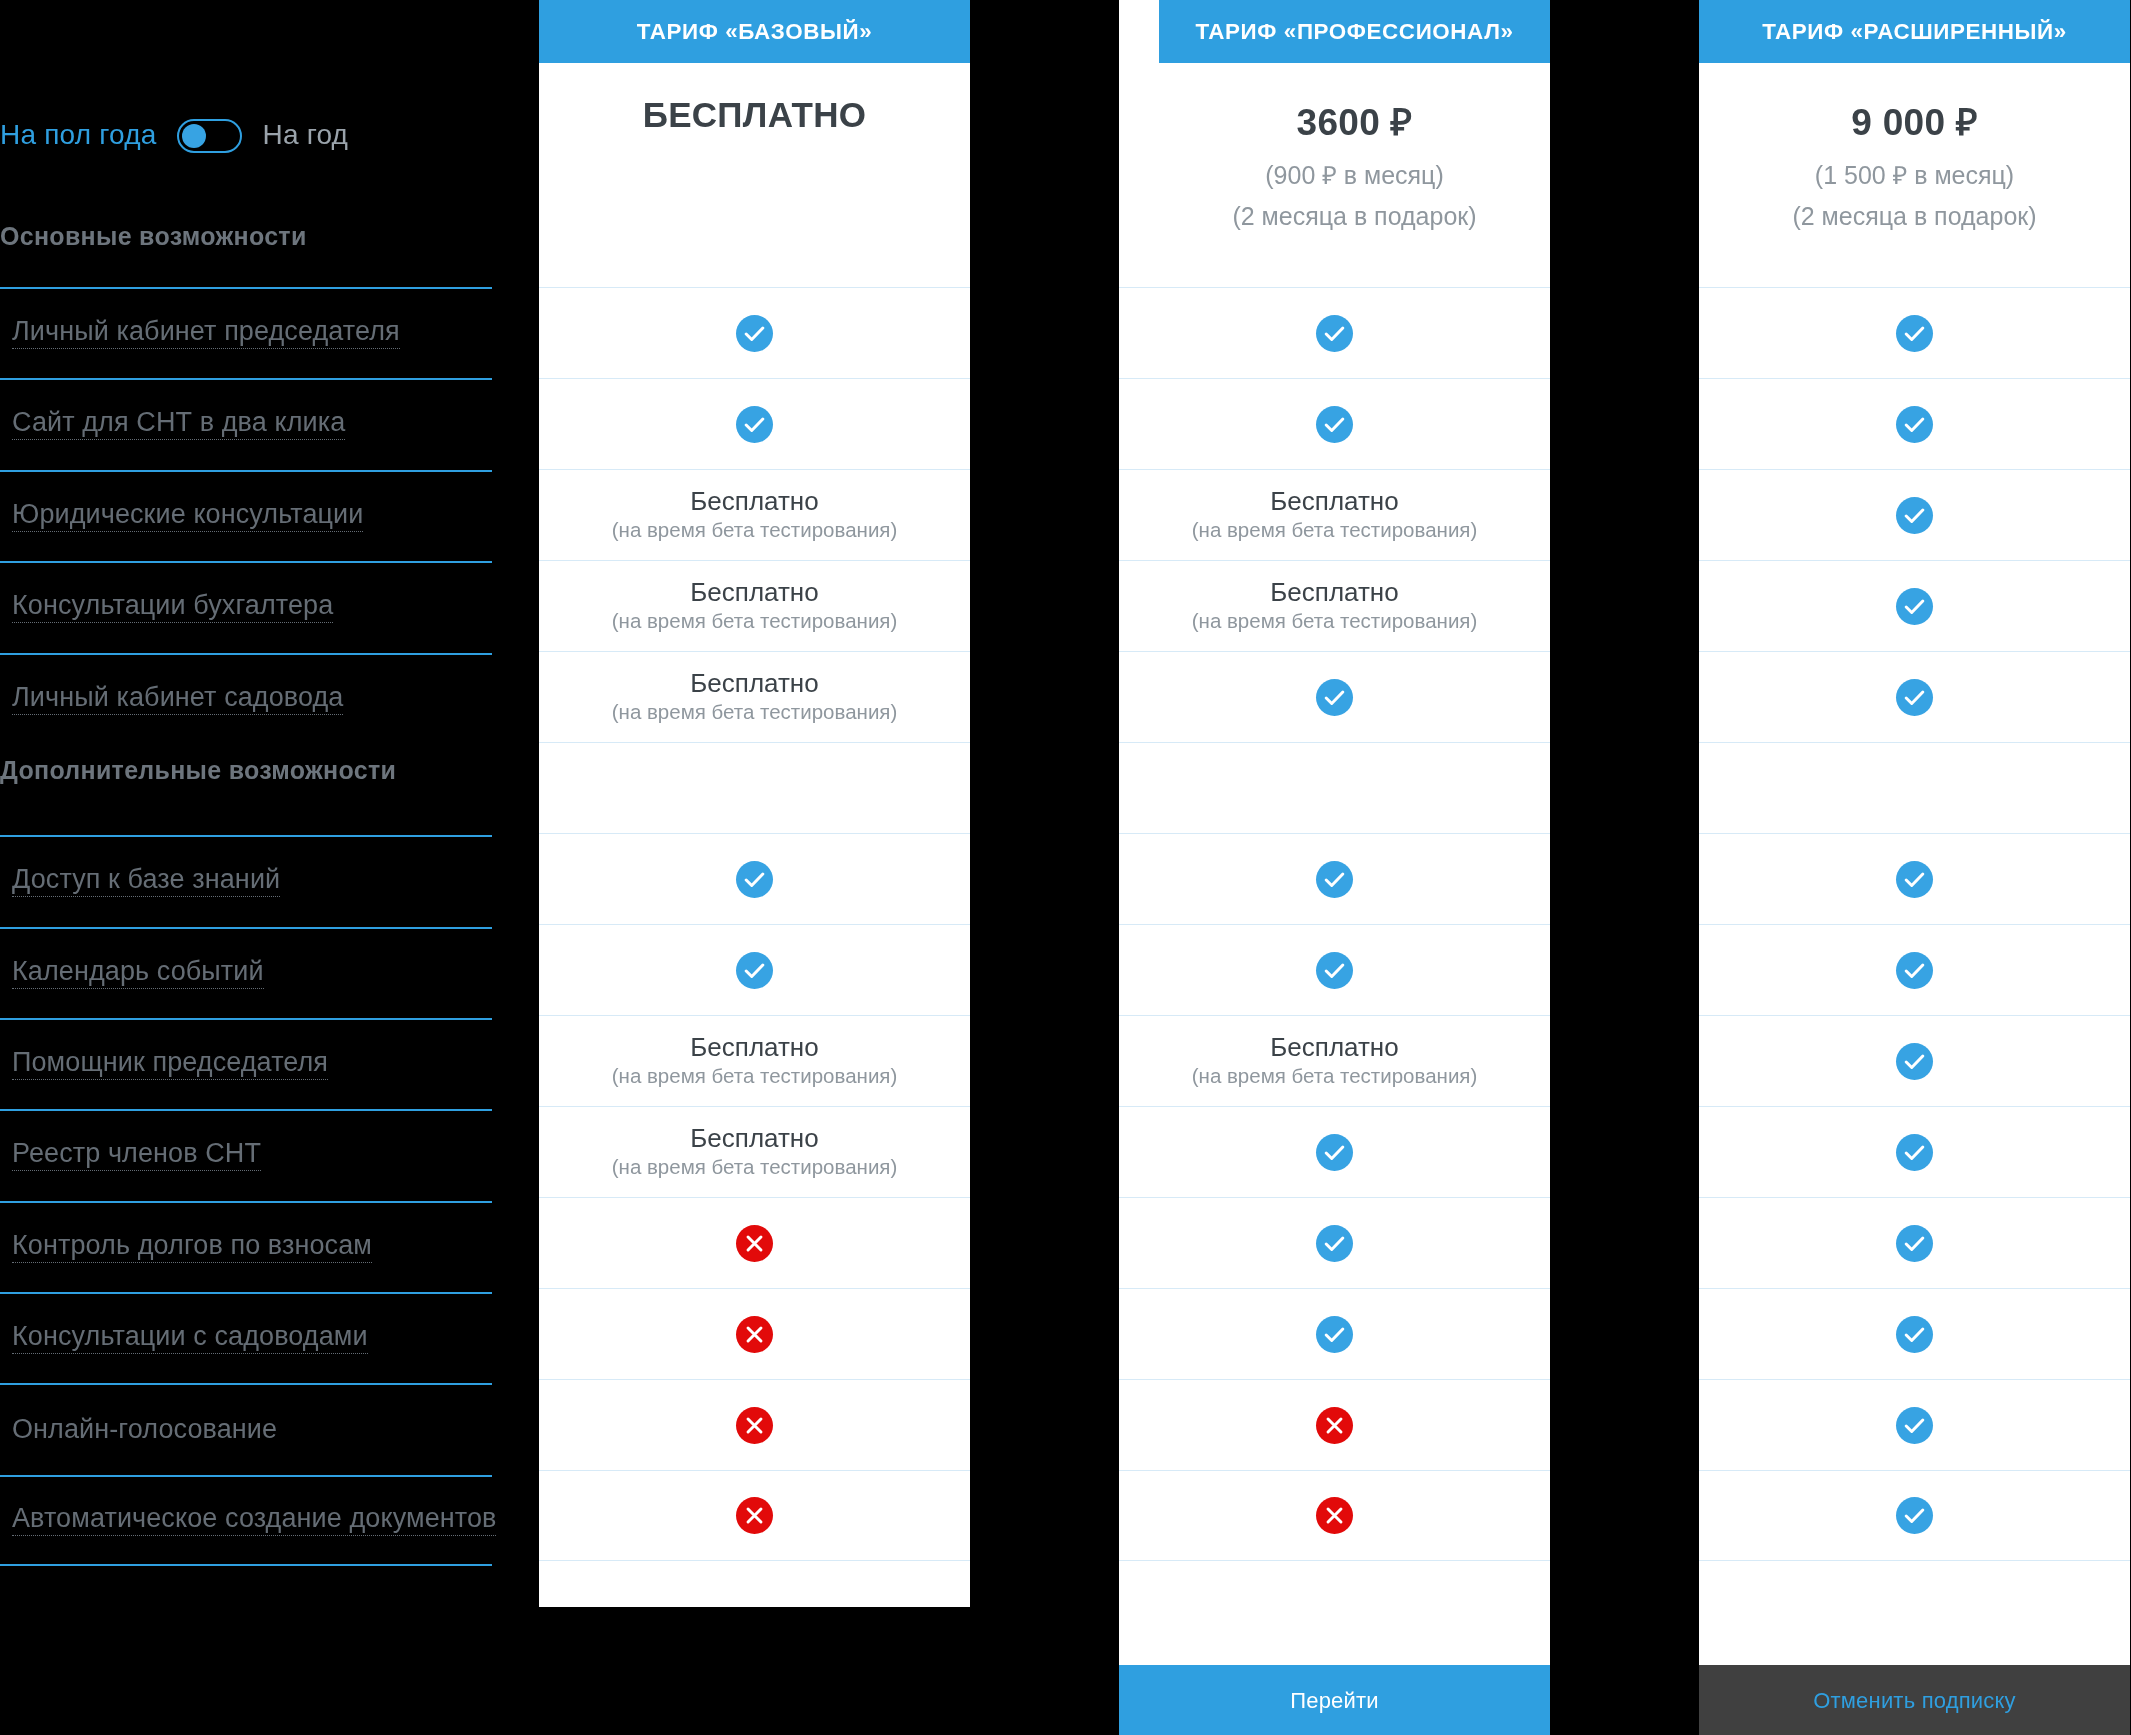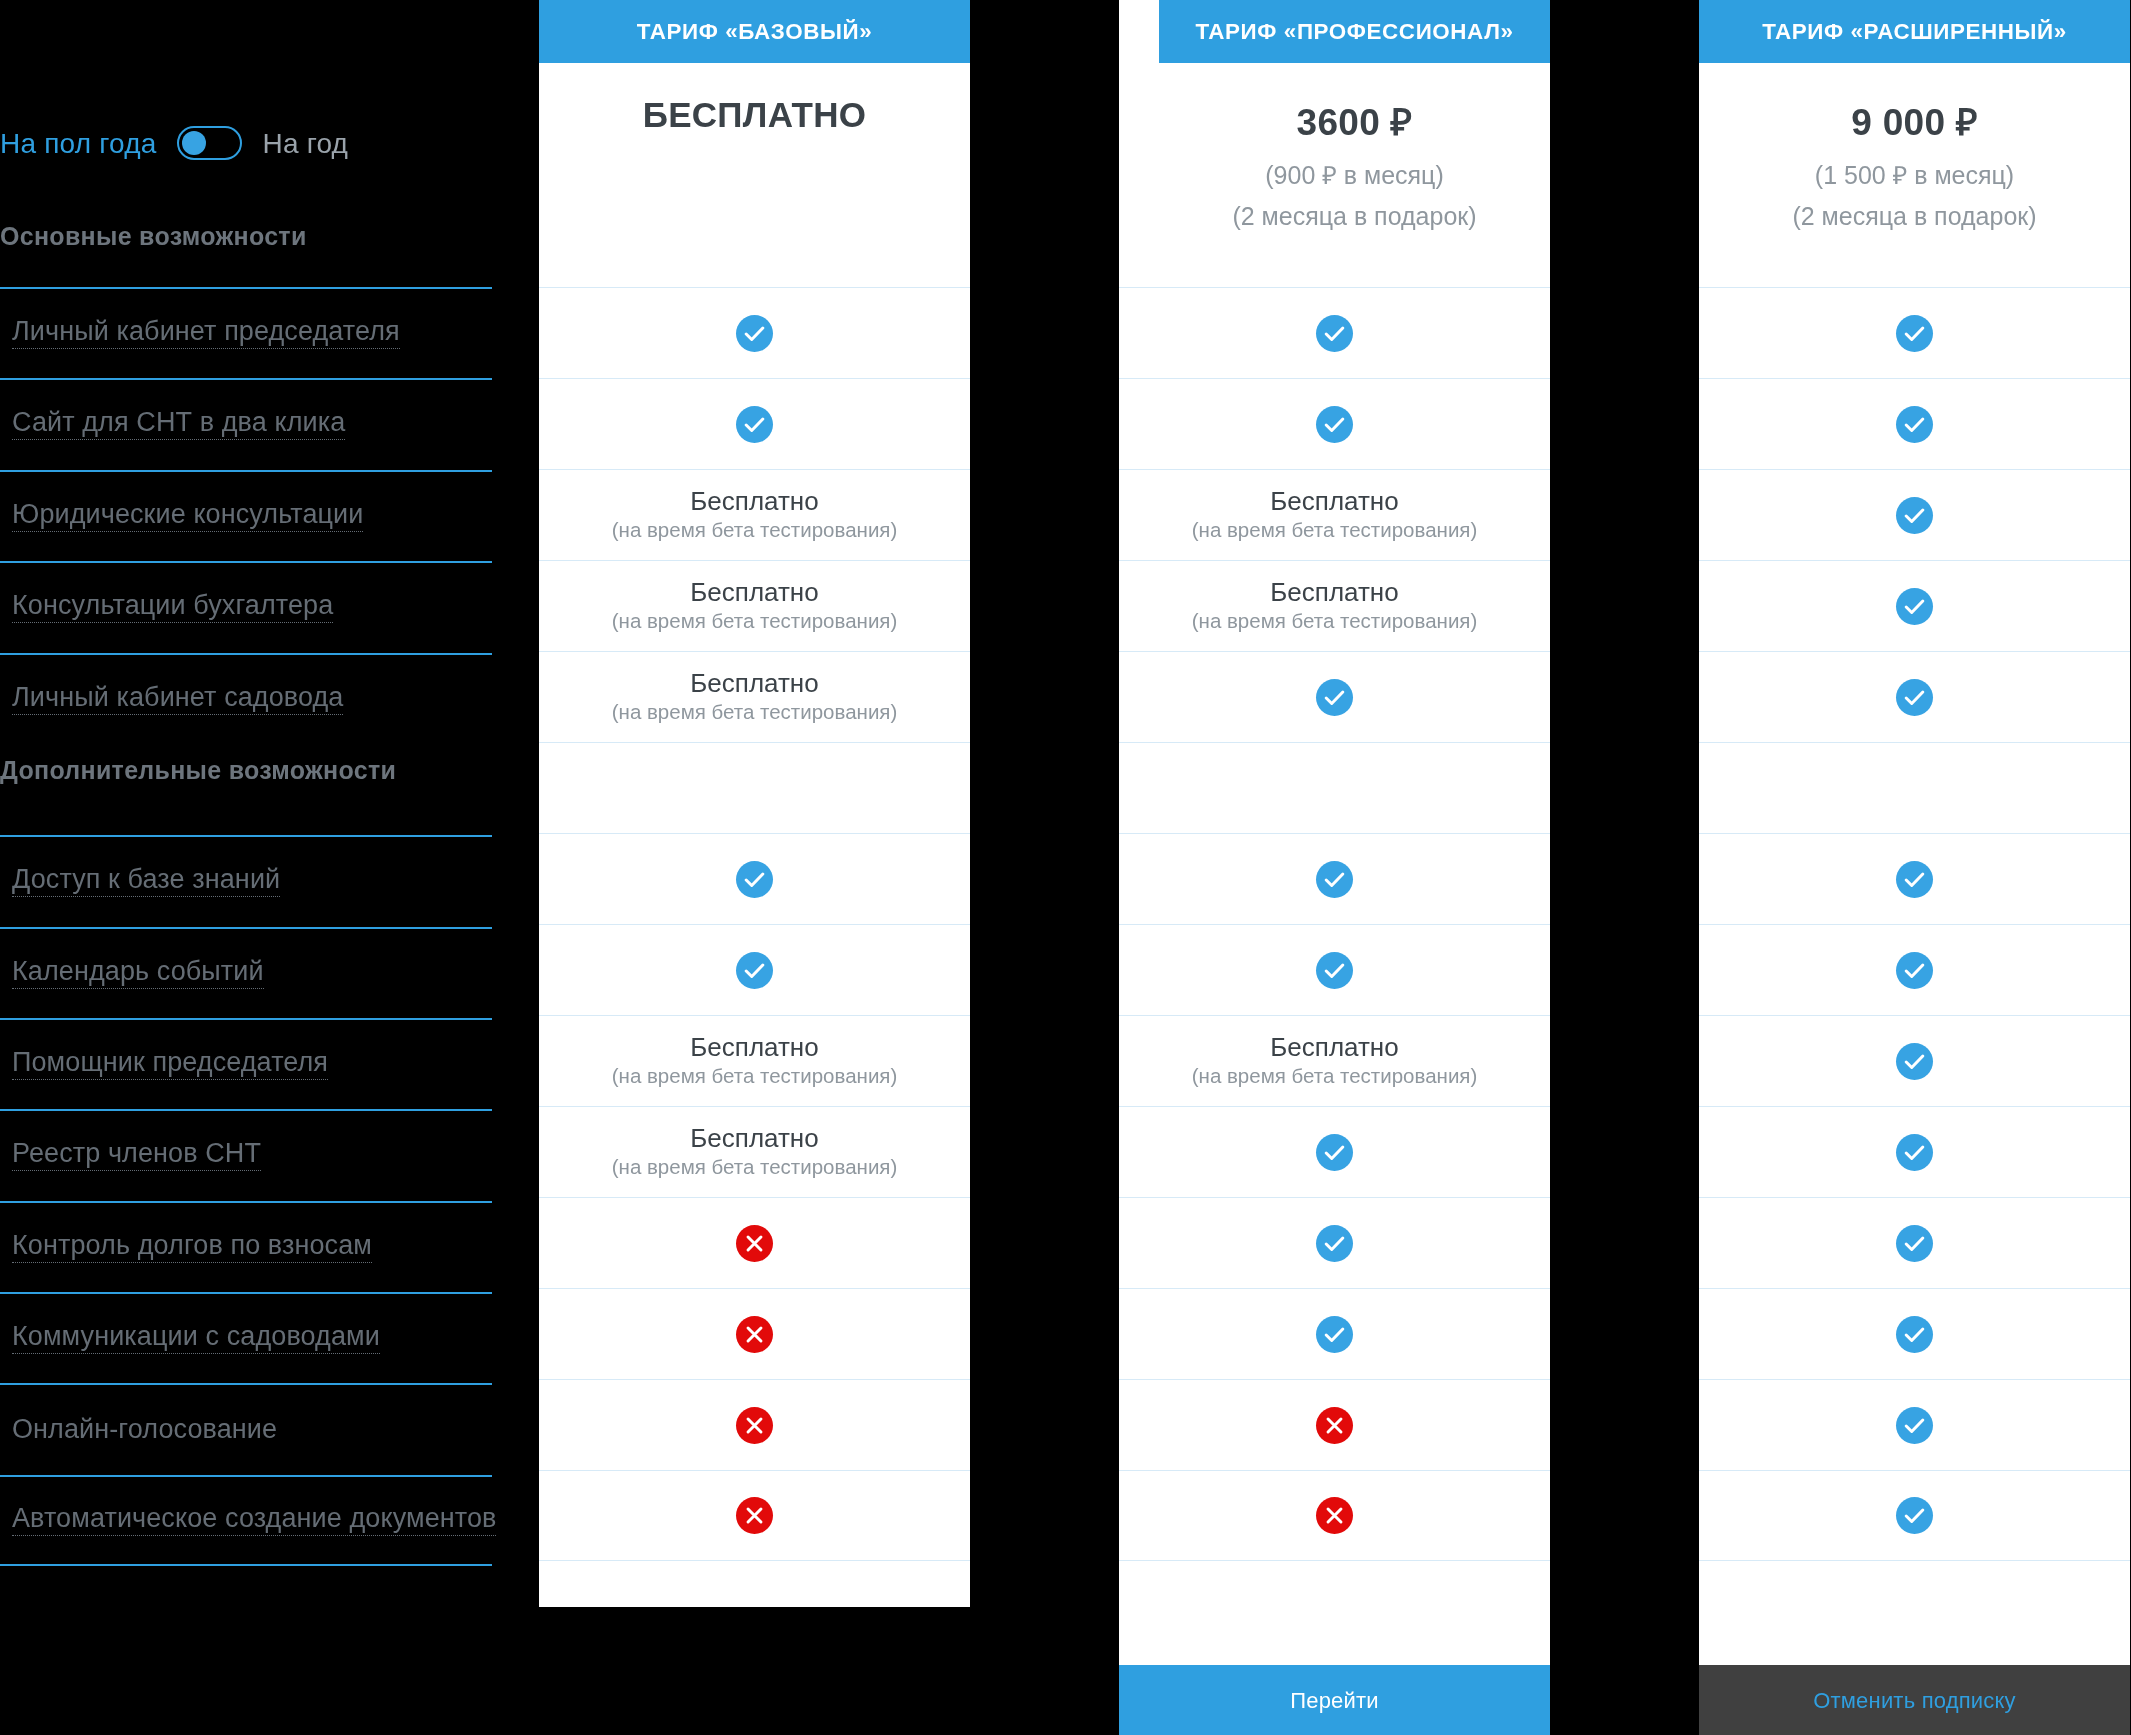--- a/index.html
+++ b/index.html
@@ -15,21 +15,21 @@
 
   #stage{ position:absolute; inset:0; }
 
   
   #sidebar{
     position:absolute; left:0; top:0; width:522px; height:1736px;
     background:#000;
   }
   .toggle-row{
     position:absolute; left:0; top:119px; height:41px;
-    display:flex; align-items:flex-end; gap:0;
+    display:flex; align-items:flex-start; gap:0;
   }
   .toggle-label{
     font-size:28px; letter-spacing:0.2px; white-space:nowrap;
   }
   .toggle-label.active{ color:#2f9fe0; }
   .toggle-label.inactive{ color:#9aa3ab; }
   .switch{
     width:65px; height:34px; border:2.8px solid #2f9fe0; border-radius:17.7px;
     margin:0 20.5px; position:relative; background:transparent; flex:none;
   }
@@ -161,21 +161,21 @@
         <div class="feat" style="top: 1018px;">
           <span class="txt dotted">Помощник председателя</span>
         </div>
         <div class="feat" style="top: 1109px;">
           <span class="txt dotted">Реестр членов СНТ</span>
         </div>
         <div class="feat" style="top: 1201px;">
           <span class="txt dotted">Контроль долгов по взносам</span>
         </div>
         <div class="feat" style="top: 1292px;">
-          <span class="txt dotted">Коммуникации с садоводами</span>
+          <span class="txt dotted">Консультации с садоводами</span>
         </div>
         <div class="feat" style="top: 1383px;">
           <span class="txt">Онлайн-голосование</span>
         </div>
         <div class="feat last" style="top: 1475px;">
           <span class="txt dotted">Автоматическое создание документов</span>
         </div>
       </div>
   </div>
 

